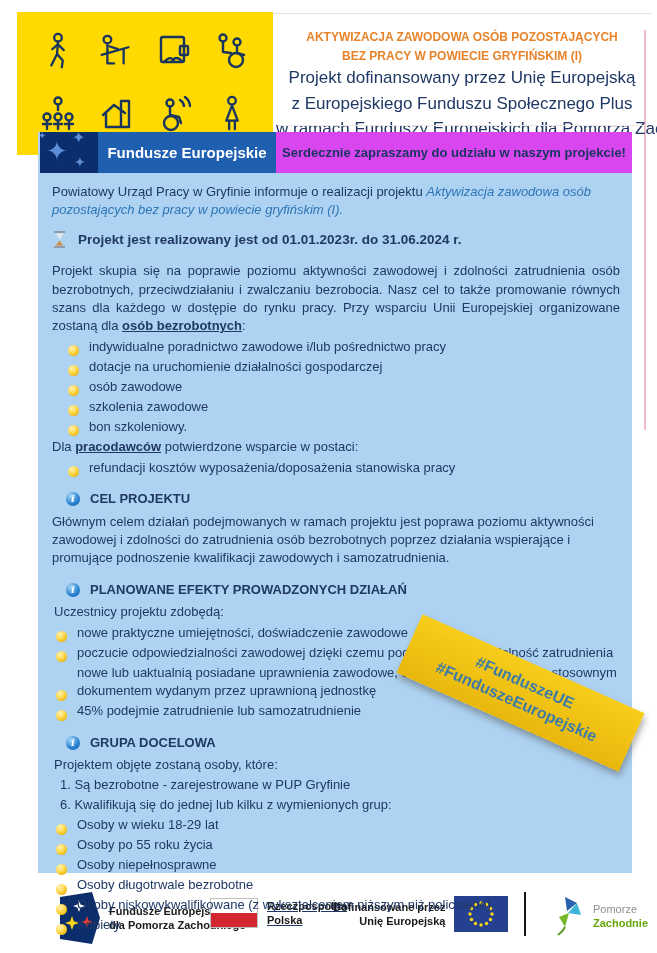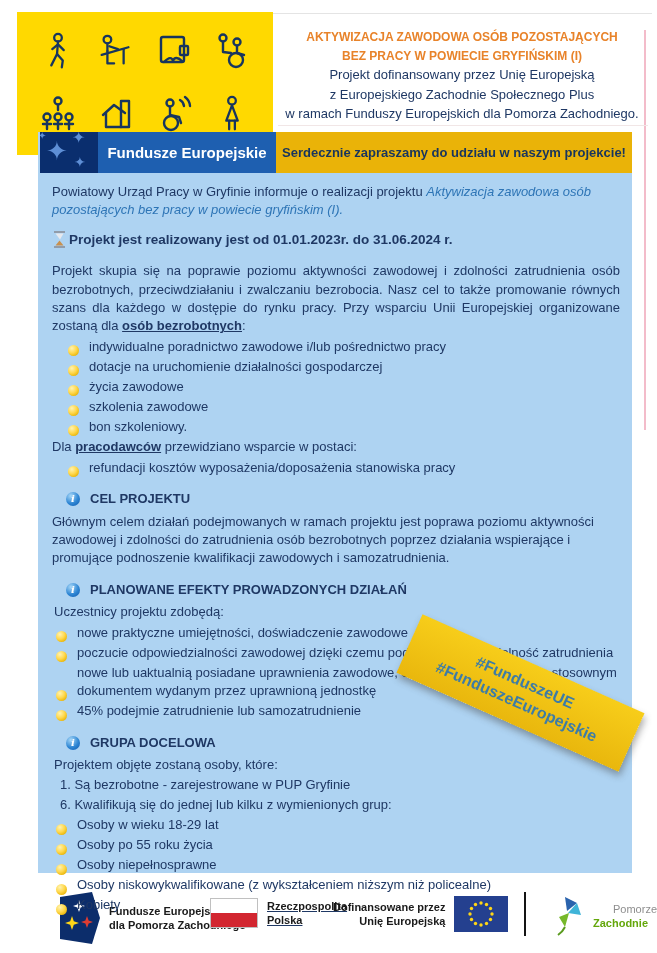--- a/index.html
+++ b/index.html
@@ -12,42 +12,42 @@
   .pink-line{position:absolute;left:644px;top:30px;width:2px;height:400px;background:#f3bcca;}
   .yellow-box{
     position:absolute;left:17px;top:12px;width:256px;height:143px;background:#FFD900;
     display:grid;grid-template-columns:repeat(4,1fr);grid-template-rows:1fr 1fr;
     align-items:center;justify-items:center;padding:8px 12px;box-sizing:border-box;
   }
   .picto svg{display:block;}
   .picto{line-height:0;}
   .title-block{position:absolute;left:276px;top:28px;width:372px;text-align:center;}
   .title-line{color:#E8832A;font-weight:bold;font-size:12px;line-height:1.55;white-space:nowrap;}
-  .subtitle-line{color:#1F3864;font-size:13px;line-height:1.5;white-space:nowrap;}
+  .subtitle-line{color:#1F3864;font-size:17px;line-height:1.5;white-space:nowrap;}
   .rule-bottom{position:absolute;left:278px;top:125px;width:370px;height:1px;background:#f1e6e6;}
 
   
   .panel{position:absolute;left:38px;top:132px;width:594px;height:741px;background:#AED3F2;}
   .banner{position:absolute;left:40px;top:132px;width:592px;height:41px;display:flex;z-index:3;}
   .banner-flag{width:58px;background:#0A2E6E;position:relative;overflow:hidden;font-family:"DejaVu Sans",sans-serif;}
   .banner-flag .st{position:absolute;color:#5E8FD6;}
   .st1{font-size:26px;left:6px;top:4px;color:#7FB0E8;}
   .st2{font-size:16px;left:32px;top:-4px;color:#3E68B5;}
   .st3{font-size:14px;left:34px;top:22px;color:#4F7CC4;}
   .st4{font-size:10px;left:-2px;top:-2px;color:#3E68B5;}
   .banner-brand{width:178px;background:#1E5FB0;color:#ffffff;font-weight:bold;font-size:15px;
     display:flex;align-items:center;justify-content:center;}
-  .banner-msg{flex:1;background:#eab308;color:#17355E;font-weight:bold;font-size:13px;
+  .banner-msg{flex:1;background:#d946ef;color:#17355E;font-weight:bold;font-size:13px;
     display:flex;align-items:center;justify-content:center;}
 
   
   .content{position:absolute;left:52px;top:183px;width:568px;font-size:13px;line-height:1.42;color:#1F3864;z-index:2;}
   .intro{margin:0;}
   .intro .it{color:#2E75B6;font-style:italic;}
-  .timeline{margin:10px 0 0 0;font-weight:bold;font-size:13.5px;display:flex;align-items:center;gap:2px;}
+  .timeline{margin:10px 0 0 0;font-weight:bold;font-size:13.5px;display:flex;align-items:center;gap:11px;}
   .overview{margin:13px 0 2px 0;text-align:justify;}
   .bu{font-weight:bold;text-decoration:underline;}
   ul.blist{list-style:none;margin:2px 0 0 0;padding:0 0 0 16px;}
   .b-item{display:flex;align-items:flex-end;margin:1.5px 0;}
   .bullet{width:11px;height:11px;border-radius:50%;flex:none;margin:3px 10px 0 0;
     background:radial-gradient(circle at 35% 30%, #fff3b0, #ffd84d 45%, #eab609 78%, #c79400);}
   .employers{margin:2px 0 0 0;}
   .section-head{display:flex;align-items:center;gap:10px;margin:13px 0 4px 14px;font-weight:bold;font-size:13px;}
   .info-icon{width:14px;height:14px;border-radius:50%;flex:none;
     background:radial-gradient(circle at 35% 28%, #a8d8f8, #2e86d4 55%, #0c57ad);
@@ -69,21 +69,21 @@
   .f-txt{font-size:11px;font-weight:bold;color:#1a1a1a;line-height:1.3;}
   .logo-fe{left:60px;top:892px;}
   .logo-pl{left:210px;top:898px;text-decoration:underline;}
   .pl-flag{width:48px;height:30px;border:1px solid #c0c0c0;box-sizing:border-box;}
   .pl-top{height:50%;background:#ffffff;}
   .pl-bot{height:50%;background:#D22630;}
   .logo-eu{left:333px;top:896px;}
   .logo-eu .f-txt{text-align:right;}
   .divider{position:absolute;left:524px;top:892px;width:2px;height:44px;background:#141414;}
   .logo-pz{left:552px;top:896px;}
-  .pz-line1{color:#8e8e8e;font-weight:normal;margin-left:20px;}
+  .pz-line1{color:#8e8e8e;font-weight:normal;}
   .pz-line2{color:#64A70B;font-weight:bold;}
 </style>
 </head>
 <body>
 
 <div class="rule-top"></div>
 <div class="pink-line"></div>
 
 <div class="yellow-box">
   <span class="picto">
@@ -154,21 +154,21 @@
         <path d="M22 12 L16 28 H28 L22 12 Z"></path>
         <path d="M19 28 V37 M25 28 V37"></path>
     </svg>
   </span>
 </div>
 
 <div class="title-block">
   <div class="title-line">AKTYWIZACJA ZAWODOWA OSÓB POZOSTAJĄCYCH</div>
   <div class="title-line">BEZ PRACY W POWIECIE GRYFIŃSKIM (I)</div>
   <div class="subtitle-line">Projekt dofinansowany przez Unię Europejską</div>
-  <div class="subtitle-line">z Europejskiego Zachodnie Społecznego Plus</div>
+  <div class="subtitle-line">z Europejskiego Funduszu Społecznego Plus</div>
   <div class="subtitle-line">w ramach Funduszy Europejskich dla Pomorza Zachodniego.</div>
 </div>
 <div class="rule-bottom"></div>
 
 <div class="panel"></div>
 
 <div class="banner">
   <div class="banner-flag">
     <span class="st st1">✦</span>
     <span class="st st2">✦</span>
@@ -204,35 +204,35 @@
         <span>indywidualne poradnictwo zawodowe i/lub pośrednictwo pracy</span>
       </li>
 
       <li class="b-item">
         <span class="bullet"></span>
         <span>dotacje na uruchomienie działalności gospodarczej</span>
       </li>
 
       <li class="b-item">
         <span class="bullet"></span>
-        <span>życia  zawodowe</span>
+        <span>osób  zawodowe</span>
       </li>
 
       <li class="b-item">
         <span class="bullet"></span>
         <span>szkolenia zawodowe</span>
       </li>
 
       <li class="b-item">
         <span class="bullet"></span>
         <span>bon szkoleniowy.</span>
       </li>
     </ul>
 
-  <p class="employers"><span>Dla </span><span class="bu">pracodawców</span><span> przewidziano wsparcie w postaci:</span></p>
+  <p class="employers"><span>Dla </span><span class="bu">pracodawców</span><span> potwierdzone wsparcie w postaci:</span></p>
 
   <ul class="blist">
 
       <li class="b-item">
         <span class="bullet"></span>
         <span>refundacji kosztów wyposażenia/doposażenia stanowiska pracy</span>
       </li>
 
     </ul>
 
@@ -287,20 +287,24 @@
       <li class="b-item">
         <span class="bullet"></span>
         <span>Osoby po 55 roku życia</span>
       </li>
 
       <li class="b-item">
         <span class="bullet"></span>
         <span>Osoby niepełnosprawne</span>
       </li>
 
+      <li class="b-item">
+        <span class="bullet"></span>
+        <span>Osoby długotrwale bezrobotne</span>
+      </li>
 
       <li class="b-item">
         <span class="bullet"></span>
         <span>Osoby niskowykwalifikowane (z wykształceniem niższym niż policealne)</span>
       </li>
 
       <li class="b-item">
         <span class="bullet"></span>
         <span>Kobiety</span>
       </li>

